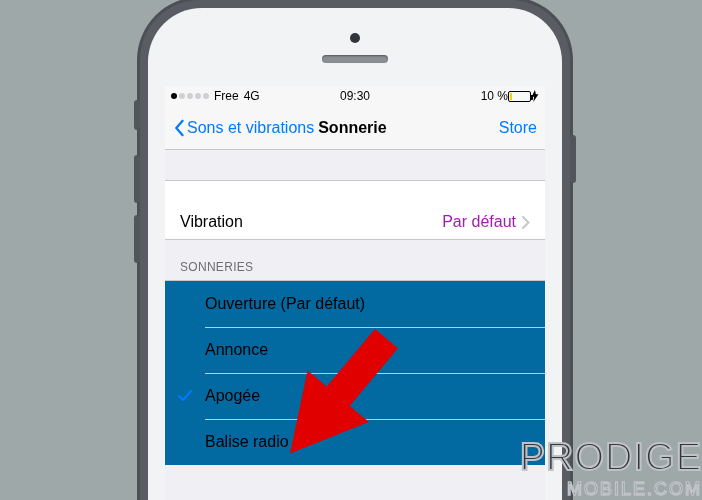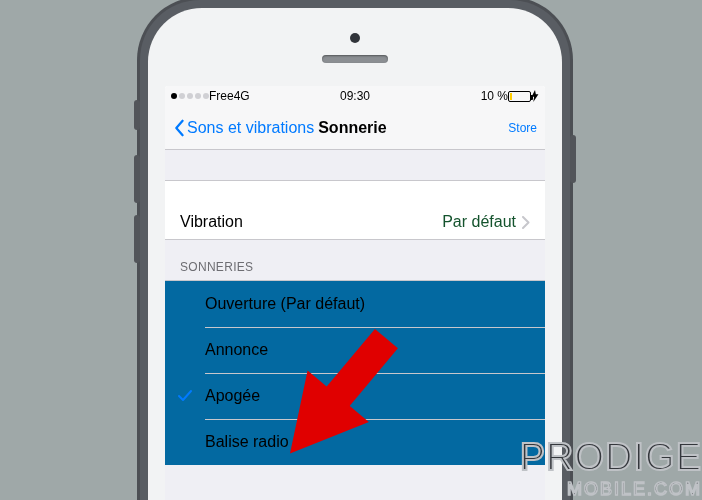--- a/index.html
+++ b/index.html
@@ -43,21 +43,21 @@
   }
   
   .statusbar {
     height: 20px;
     display: flex; align-items: center;
     padding: 0 6px;
     font-size: 12px;
     background: #f7f7f8;
     position: relative;
   }
-  .sb-left { display: flex; align-items: center; }
+  .sb-left { display: flex; align-items: center; gap: 5px; }
   .dots { display: flex; gap: 2px; }
   .dots span { width: 6px; height: 6px; border-radius: 50%; background: #d0d0d4; }
   .dots span.on { background: #000; }
   .sb-center { position: absolute; left: 50%; transform: translateX(-50%); font-weight: 500; }
   .sb-right { margin-left: auto; display: flex; align-items: center; gap: 0; justify-content: center; }
   .battery { width: 23px; height: 11px; border: 1px solid #000; border-radius: 2px; position: relative; }
   .battery::after { content: ""; position: absolute; right: -3px; top: 3px; width: 2px; height: 5px; background: #000; border-radius: 0 1px 1px 0; }
   .battery .fill { position: absolute; left: 1px; top: 1px; bottom: 1px; width: 2px; background: #ffcc00; }
   .bolt { width: 8px; height: 12px; }
   
@@ -65,26 +65,26 @@
     height: 44px;
     background: #f7f7f8;
     border-bottom: 1px solid #c8c7cc;
     display: flex; align-items: center;
     position: relative;
     padding: 0 8px;
   }
   .nav-back { display: flex; align-items: flex-start; color: #007aff; font-size: 16px; gap: 2px; }
   .chev { width: 12px; height: 18px; }
   .nav-title { font-weight: 600; font-size: 16px; margin-left: 4px; }
-  .nav-right { margin-left: auto; color: #007aff; font-size: 12px; }
+  .nav-right { margin-left: auto; color: #007aff; font-size: 16px; }
   
   .content { background: #efeff4; height: calc(100% - 64px); overflow: hidden; }
   .spacer { height: 30px; }
   .cell { background: #fff; border-top: 1px solid #c8c7cc; border-bottom: 1px solid #c8c7cc; height: 60px; display: flex; align-items: flex-end; padding: 8px 15px; font-size: 16px; }
-  .cell .value { margin-left: auto; color: #14532d; display: flex; align-items: center; gap: 6px; }
+  .cell .value { margin-left: auto; color: #a21caf; display: flex; align-items: center; gap: 6px; }
   .disclosure { width: 8px; height: 13px; }
   .section-header { font-size: 12px; color: #6d6d72; padding: 20px 15px 6px; letter-spacing: .3px; }
   .list .row { background: #0369a1; height: 46px; display: flex; align-items: center; padding: 0 15px 0 40px; font-size: 16px; position: relative; }
   .list .row + .row::before { content: ""; position: absolute; left: 40px; right: 0; top: 0; height: 1px; background: #c8c7cc; }
   .list { border-top: 1px solid #c8c7cc; }
   .check { position: absolute; left: 12px; color: #007aff; width: 16px; height: 16px; }
   
   .arrow { position: absolute; left: 265px; top: 310px; pointer-events: none; }
   
   .watermark {

